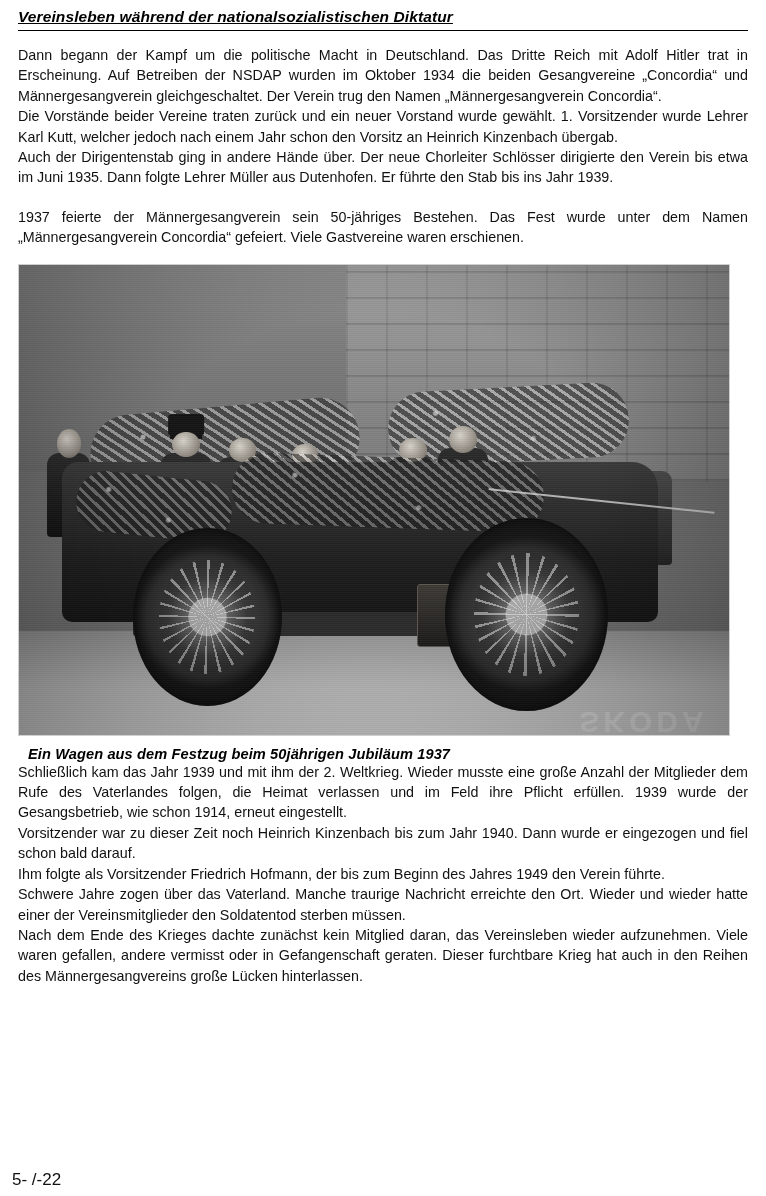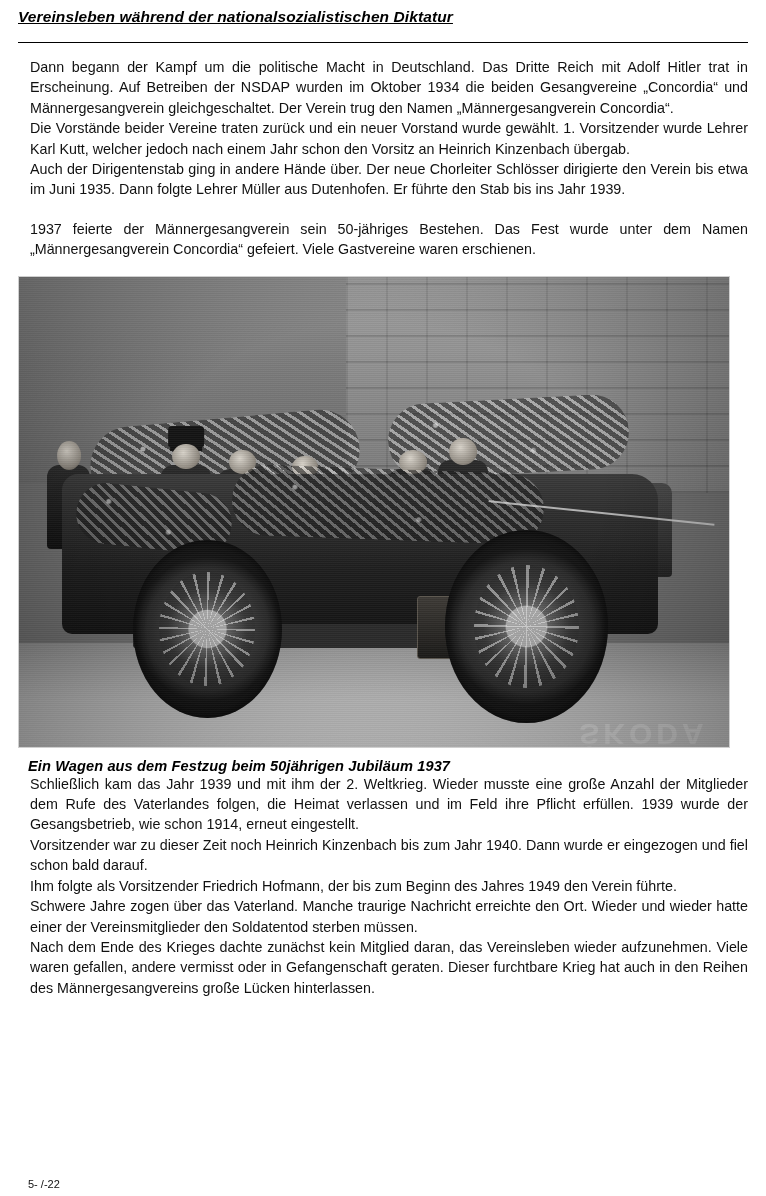--- a/index.html
+++ b/index.html
@@ -20,34 +20,34 @@
     width: 766px;
     height: 1196px;
     box-sizing: border-box;
     padding: 0 18px;
   }
   .doc-title {
     font-size: 15.5px;
     font-weight: bold;
     font-style: italic;
     text-decoration: underline;
-    margin: 8px 0 16px 0;
+    margin: 8px 0 4px 0;
     letter-spacing: 0.1px;
     color: #000;
   }
   .title-rule {
     border: none;
     border-top: 1.6px solid #000;
     margin: 4px 0 14px 0;
   }
   p.body-text {
     font-size: 14.3px;
     line-height: 20.4px;
     text-align: justify;
-    margin: 0 0 0 12px;
+    margin: 0 0 0 0;
     color: #111;
     hyphens: auto;
   }
   p.gap-before { margin-top: 19px; }
 
   .figure {
     margin: 16px 0 0 0;
     width: 712px;
   }
   .photo {
@@ -195,23 +195,23 @@
     font-size: 14.6px;
     font-style: italic;
     font-weight: bold;
     color: #000000;
     margin: 10px 0 0 10px;
     letter-spacing: .1px;
   }
   .after-figure { margin-top: 22px; }
   .page-number {
     position: absolute;
-    left: 28px;
+    left: 12px;
     bottom: 14px;
-    font-size: 11px;
+    font-size: 17px;
     color: #111;
   }
 </style>
 </head>
 <body>
 
 <div class="page">
 
   <h1 class="doc-title">Vereinsleben während der nationalsozialistischen Diktatur</h1>
   <hr class="title-rule">

